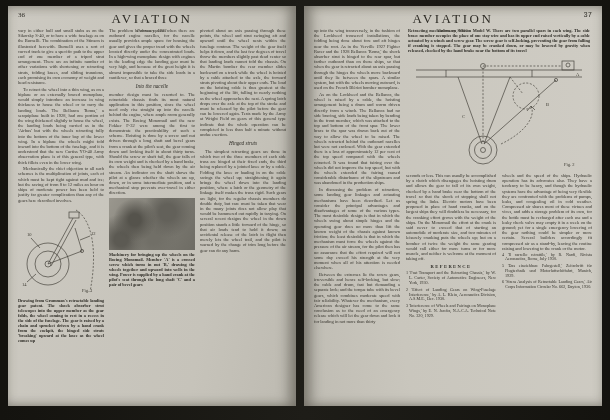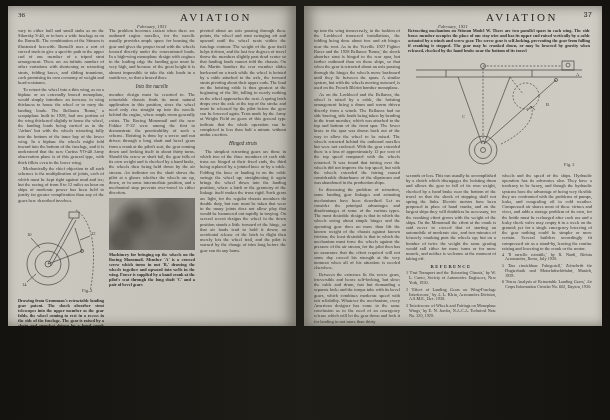--- a/index.html
+++ b/index.html
@@ -7,40 +7,40 @@
     width:610px;height:420px;
     font-family:"Liberation Serif","DejaVu Serif",serif;
     background:#15140f;
   }
   .scan{
     position:relative;width:610px;height:420px;
     background:linear-gradient(90deg,#14130f 0%,#1e1d18 50%,#14130f 100%);
     overflow:hidden;
   }
   .page{
-    position:absolute;top:6px;height:320px;
+    position:absolute;top:6px;height:400px;
     box-sizing:border-box;padding:5px 10px 10px 10px;
     overflow:hidden;
     color:#35332c;
   }
   .page-left{
     left:8px;width:288px;
     background:linear-gradient(100deg,#ccc9c1 0%,#c6c3ba 70%,#bdbab1 100%);
     box-shadow:inset -8px 0 12px rgba(40,36,28,.35), inset 0 0 10px rgba(60,55,45,.25);
   }
   .page-right{
     left:304px;width:298px;
     background:linear-gradient(260deg,#cfccc4 0%,#c9c6bd 70%,#bfbcb3 100%);
     box-shadow:inset 8px 0 12px rgba(40,36,28,.35), inset 0 0 10px rgba(60,55,45,.25);
   }
   .page-header{display:flex;align-items:flex-start;height:17px;}
   .pagenum{font-size:7px;width:34px;color:#2f2d27;}
   .pagenum.right{text-align:right;font-family:Liberation Mono, monospace;}
   .masthead-block{flex:1;text-align:center;}
-  .masthead-title{font-size:11px;letter-spacing:2.6px;color:#2c2a24;text-align:right;}
+  .masthead-title{font-size:13px;letter-spacing:2.6px;color:#2c2a24;}
   .issue-date{font-size:4.8px;font-style:italic;margin-top:0.5px;color:#3a382f;}
   .cols{display:flex;gap:5px;height:378px;overflow:hidden;}
   .col{width:86px;overflow:hidden;}
   p.body{
     margin:0 0 1.5px 0;text-indent:5px;
     font-size:4.5px;line-height:5.2px;text-align:justify;
     color:#35332c;
   }
   p.body.cont{text-indent:0;}
   .subhead{font-style:italic;text-align:center;font-size:5.2px;margin:3px 0 2.5px 0;color:#2e2c26;}

